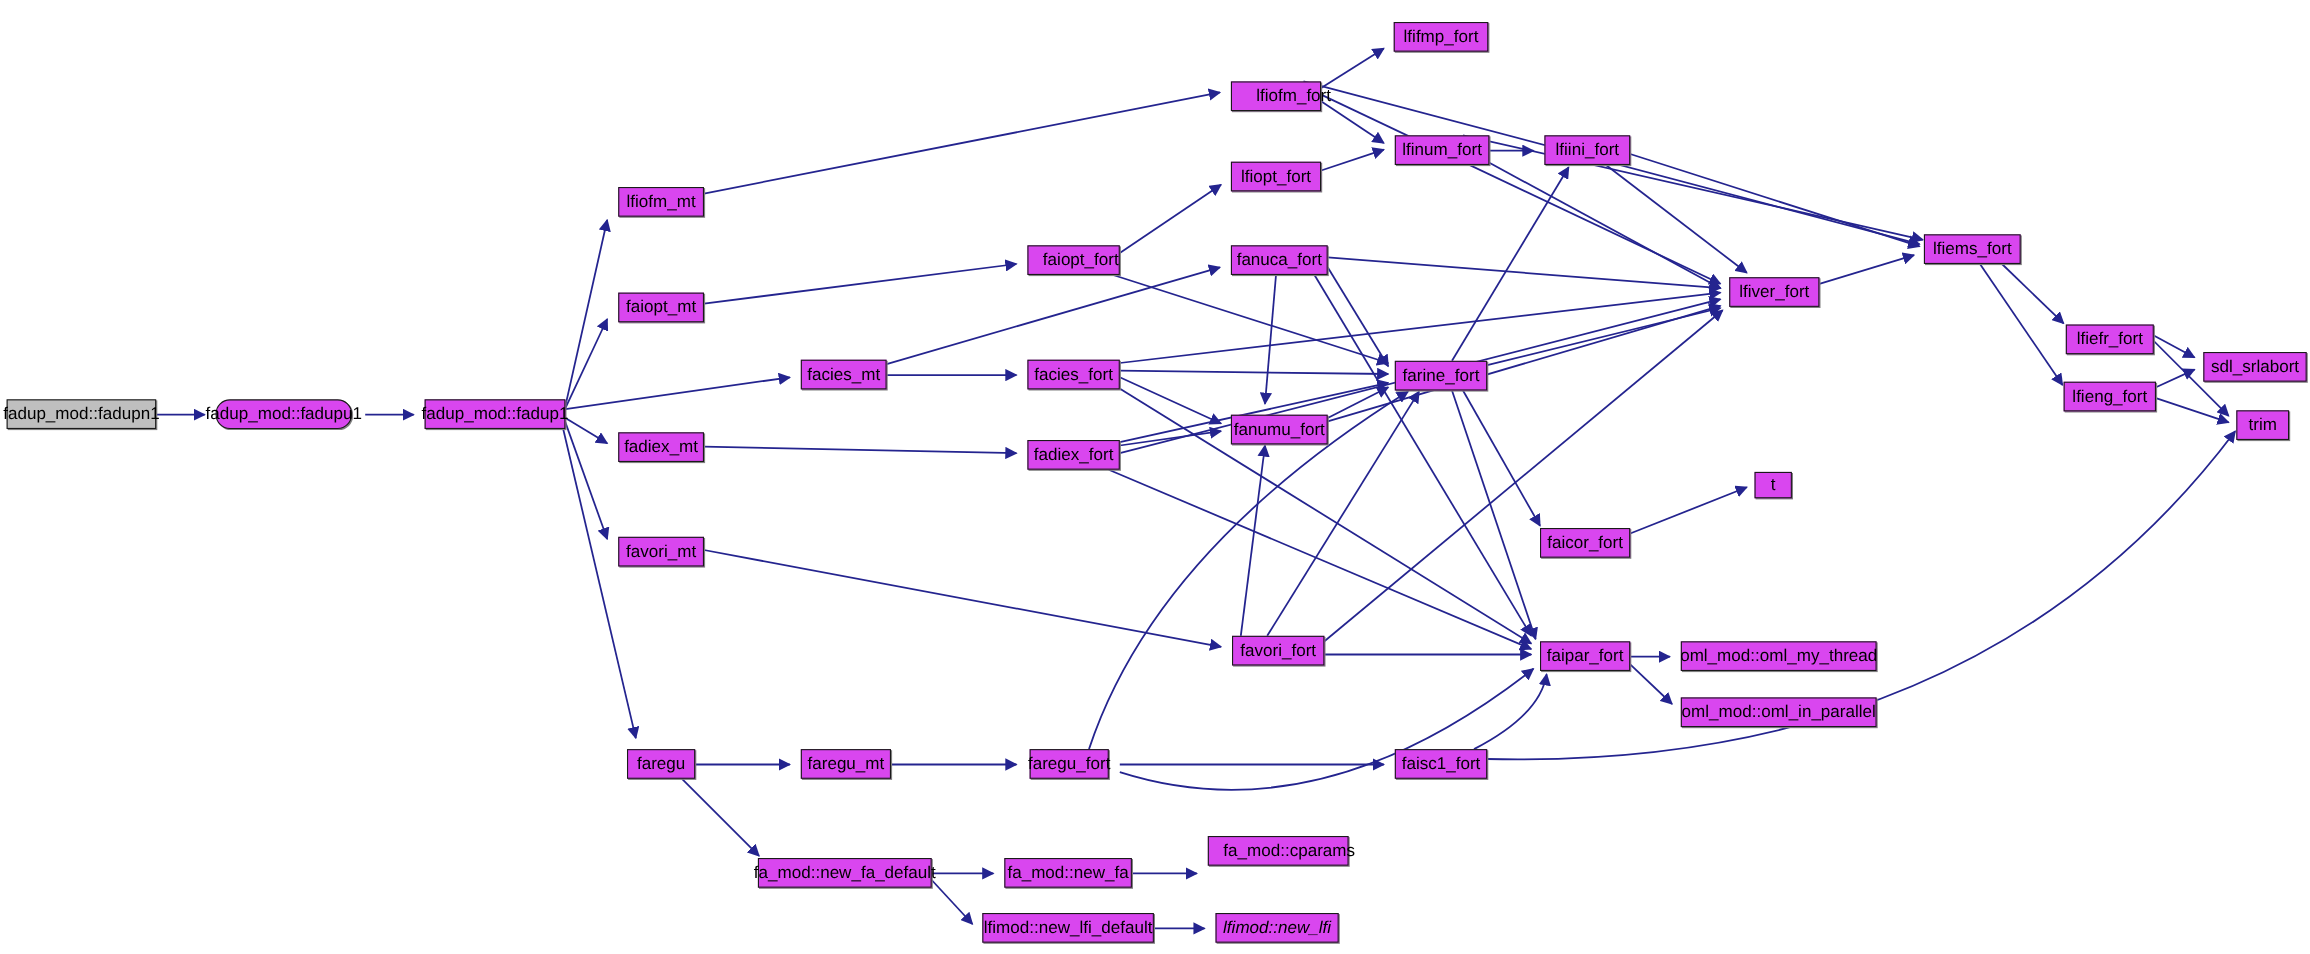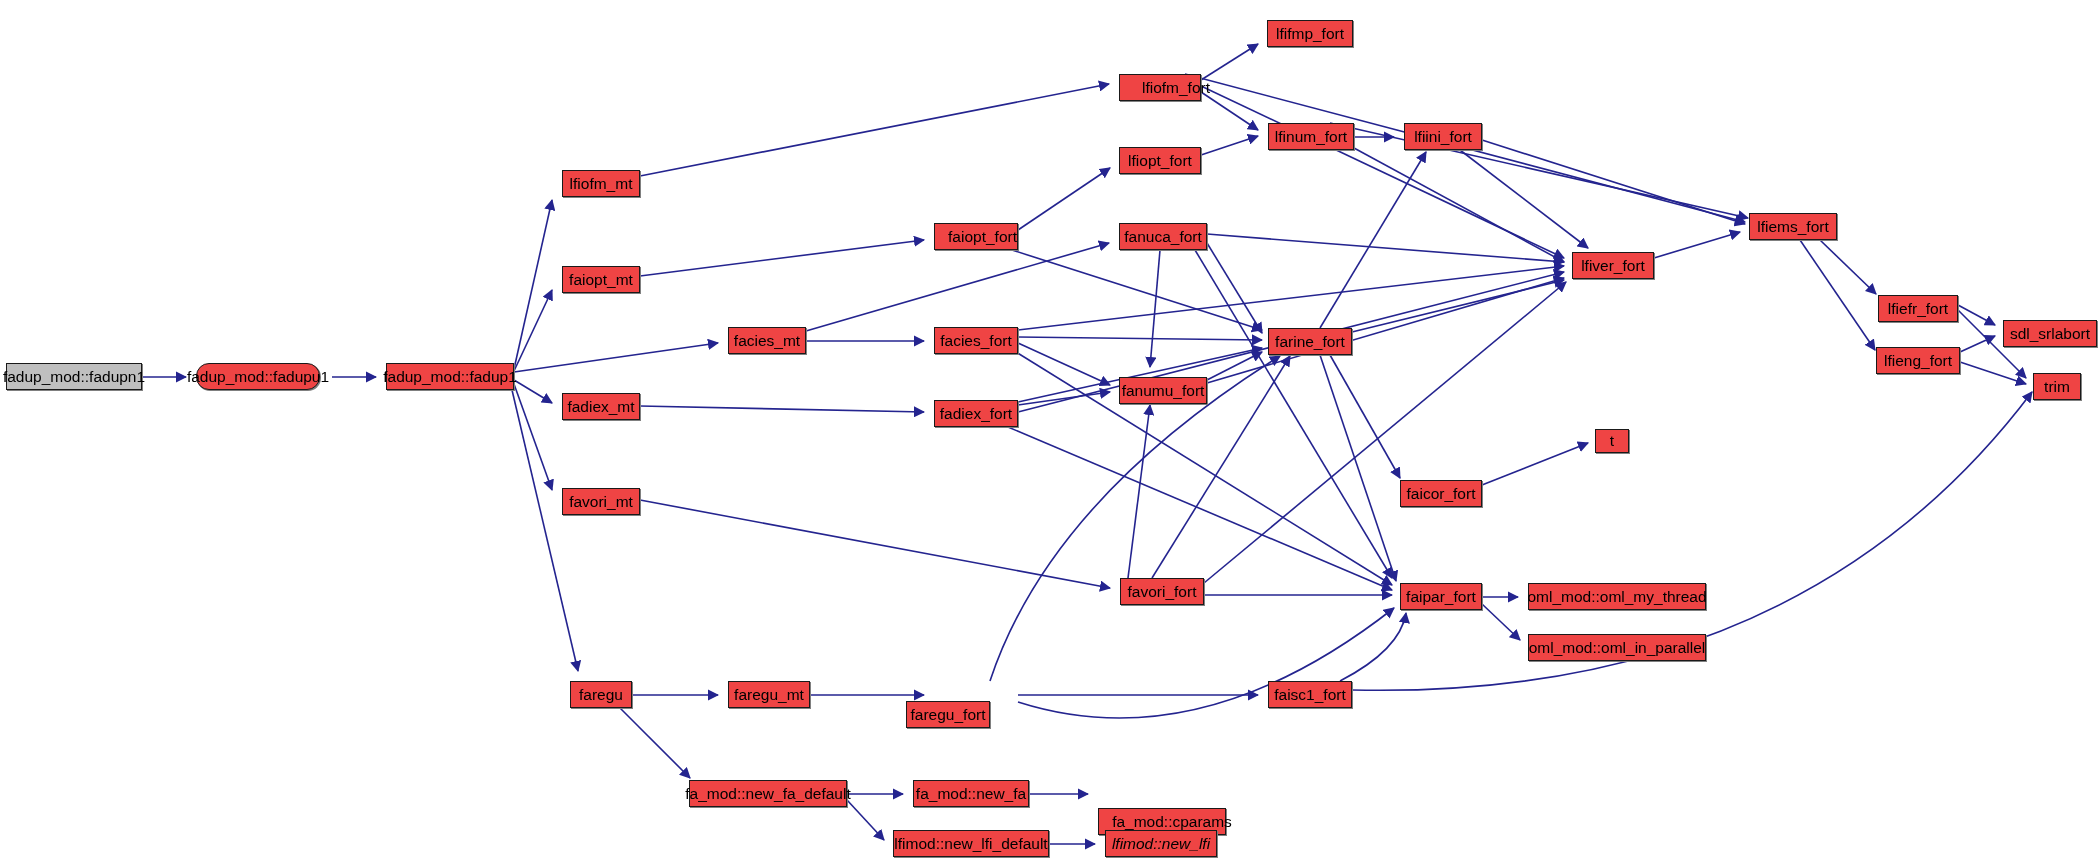--- a/index.html
+++ b/index.html
@@ -1,20 +1,20 @@
 <!DOCTYPE html>
 <html><head>
 <meta charset="utf-8">
 <style>
   html,body{margin:0;padding:0;background:#ffffff;}
   #canvas{position:relative;width:2100px;height:867px;background:#ffffff;
           font-family:"Liberation Sans",sans-serif;overflow:hidden;}
   svg#edges{position:absolute;left:0;top:0;width:2100px;height:867px;}
   .node{position:absolute;box-sizing:border-box;border:1px solid #1a1a1a;
-        background:#ef4444;color:#000000;display:flex;align-items:center;
+        background:#d946ef;color:#000000;display:flex;align-items:center;
         justify-content:center;font-size:15.5px;line-height:1;
         white-space:nowrap;box-shadow:1px 1px 0 0 #808080;}
   .node.root{background:#bfbfbf;}
 </style>
 </head>
 <body>
 
 <div id="canvas">
   <svg id="edges" viewBox="0 0 2100 867" xmlns="http://www.w3.org/2000/svg">
     <defs>
@@ -131,21 +131,21 @@
       </div>
       <div class="node" style="left: 934px; top: 327px; width: 84px; height: 27px;">
         <span>facies_fort</span>
       </div>
       <div class="node" style="left: 934px; top: 400px; width: 84px; height: 27px;">
         <span>fadiex_fort</span>
       </div>
       <div class="node" style="left: 1120px; top: 578px; width: 84px; height: 27px;">
         <span>favori_fort</span>
       </div>
-      <div class="node" style="left: 906px; top: 681px; width: 84px; height: 27px; margin-top: 20px;">
+      <div class="node" style="left: 936px; top: 681px; width: 72px; height: 27px;">
         <span>faregu_fort</span>
       </div>
       <div class="node" style="left: 1119px; top: 74px; width: 82px; height: 27px; padding-left: 32px;">
         <span>lfiofm_fort</span>
       </div>
       <div class="node" style="left: 1119px; top: 147px; width: 82px; height: 27px;">
         <span>lfiopt_fort</span>
       </div>
       <div class="node" style="left: 1119px; top: 223px; width: 88px; height: 27px;">
         <span>fanuca_fort</span>
@@ -200,21 +200,21 @@
       </div>
       <div class="node" style="left: 1528px; top: 634px; width: 178px; height: 27px;">
         <span>oml_mod::oml_in_parallel</span>
       </div>
       <div class="node" style="left: 689px; top: 780px; width: 158px; height: 27px;">
         <span>fa_mod::new_fa_default</span>
       </div>
       <div class="node" style="left: 913px; top: 780px; width: 116px; height: 27px;">
         <span>fa_mod::new_fa</span>
       </div>
-      <div class="node" style="left: 1098px; top: 808px; width: 128px; height: 27px; padding-left: 20px;">
+      <div class="node" style="left: 1098px; top: 760px; width: 128px; height: 27px; padding-left: 20px;">
         <span>fa_mod::cparams</span>
       </div>
       <div class="node" style="left: 893px; top: 830px; width: 156px; height: 27px;">
         <span>lfimod::new_lfi_default</span>
       </div>
       <div class="node" style="left: 1105px; top: 830px; width: 112px; height: 27px; font-style: italic;">
         <span>lfimod::new_lfi</span>
       </div>
     </div>
 </div>

